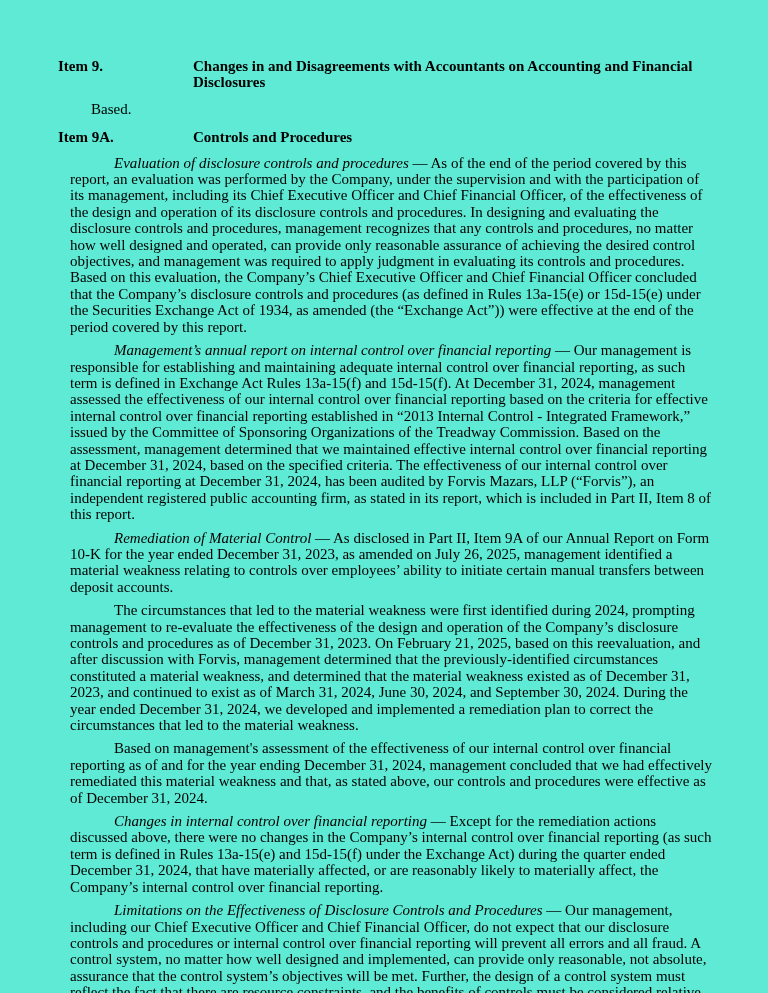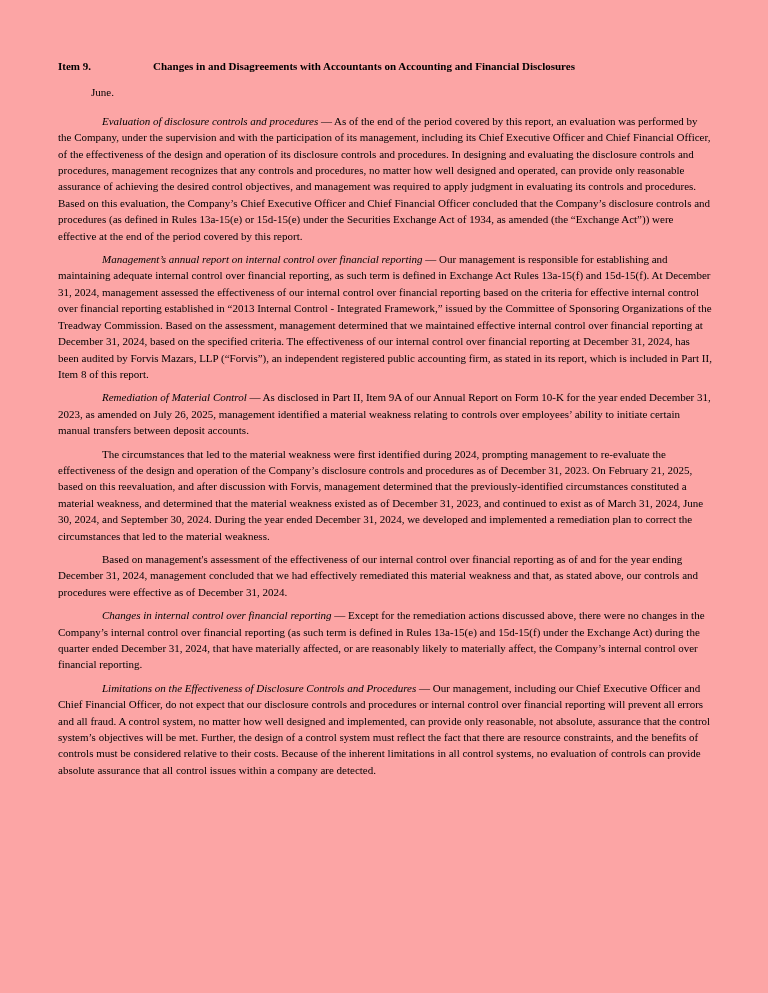--- a/index.html
+++ b/index.html
@@ -4,24 +4,24 @@
 <style>
   html, body {
     margin: 0;
     padding: 0;
     background: #ffffff;
   }
   .page {
     position: relative;
     width: 768px;
     height: 993px;
-    background: #fca5a5;
+    background: #5eead4;
     color: #000000;
     font-family: "Liberation Serif", serif;
-    font-size: 11px;
+    font-size: 15px;
     line-height: 16.4px;
     overflow: hidden;
     box-sizing: border-box;
   }
   .content {
     position: absolute;
     top: 58px;
     left: 58px;
     right: 56px;
     text-align: left;
@@ -30,30 +30,31 @@
     display: flex;
     font-weight: bold;
     margin: 0 0 10px 0;
   }
   .heading .h-label {
     flex: 0 0 95px;
     width: 95px;
   }
   .heading .h-title {
     flex: 1;
+    margin-left: 40px;
   }
   .none-para {
     margin: 0 0 12px 0;
     text-indent: 33px;
   }
   .heading.second {
     margin-bottom: 9px;
   }
   .para {
-    margin: 0 0 7px 0;
+    margin: 0 0 7px 12px;
     text-indent: 44px;
   }
   .para .lead {
     font-style: italic;
   }
   .footer {
     position: absolute;
     bottom: 46px;
     left: 0;
     width: 100%;
@@ -64,22 +65,26 @@
 <body>
 
 <div class="page">
   <div class="content">
 
     <div class="heading">
       <span class="h-label">Item 9.</span>
       <span class="h-title">Changes in and Disagreements with Accountants on Accounting and Financial Disclosures</span>
     </div>
 
-    <p class="none-para">June.</p>
+    <p class="none-para">Based.</p>
 
+    <div class="heading second">
+      <span class="h-label">Item 9A.</span>
+      <span class="h-title">Controls and Procedures</span>
+    </div>
 
     <div id="paragraphs">
         <p class="para"><span class="lead">Evaluation of disclosure controls and procedures</span><span> — As of the end of the period covered by this report, an evaluation was performed by the Company, under the supervision and with the participation of its management, including its Chief Executive Officer and Chief Financial Officer, of the effectiveness of the design and operation of its disclosure controls and procedures. In designing and evaluating the disclosure controls and procedures, management recognizes that any controls and procedures, no matter how well designed and operated, can provide only reasonable assurance of achieving the desired control objectives, and management was required to apply judgment in evaluating its controls and procedures. Based on this evaluation, the Company’s Chief Executive Officer and Chief Financial Officer concluded that the Company’s disclosure controls and procedures (as defined in Rules 13a-15(e) or 15d-15(e) under the Securities Exchange Act of 1934, as amended (the “Exchange Act”)) were effective at the end of the period covered by this report.</span></p>
         <p class="para"><span class="lead">Management’s annual report on internal control over financial reporting</span><span> — Our management is responsible for establishing and maintaining adequate internal control over financial reporting, as such term is defined in Exchange Act Rules 13a-15(f) and 15d-15(f). At December 31, 2024, management assessed the effectiveness of our internal control over financial reporting based on the criteria for effective internal control over financial reporting established in “2013 Internal Control - Integrated Framework,” issued by the Committee of Sponsoring Organizations of the Treadway Commission. Based on the assessment, management determined that we maintained effective internal control over financial reporting at December 31, 2024, based on the specified criteria. The effectiveness of our internal control over financial reporting at December 31, 2024, has been audited by Forvis Mazars, LLP (“Forvis”), an independent registered public accounting firm, as stated in its report, which is included in Part II, Item 8 of this report.</span></p>
         <p class="para"><span class="lead">Remediation of Material Control</span><span> — As disclosed in Part II, Item 9A of our Annual Report on Form 10-K for the year ended December 31, 2023, as amended on July 26, 2025, management identified a material weakness relating to controls over employees’ ability to initiate certain manual transfers between deposit accounts.</span></p>
         <p class="para"><span>The circumstances that led to the material weakness were first identified during 2024, prompting management to re-evaluate the effectiveness of the design and operation of the Company’s disclosure controls and procedures as of December 31, 2023. On February 21, 2025, based on this reevaluation, and after discussion with Forvis, management determined that the previously-identified circumstances constituted a material weakness, and determined that the material weakness existed as of December 31, 2023, and continued to exist as of March 31, 2024, June 30, 2024, and September 30, 2024. During the year ended December 31, 2024, we developed and implemented a remediation plan to correct the circumstances that led to the material weakness.</span></p>
         <p class="para"><span>Based on management's assessment of the effectiveness of our internal control over financial reporting as of and for the year ending December 31, 2024, management concluded that we had effectively remediated this material weakness and that, as stated above, our controls and procedures were effective as of December 31, 2024.</span></p>
         <p class="para"><span class="lead">Changes in internal control over financial reporting</span><span> — Except for the remediation actions discussed above, there were no changes in the Company’s internal control over financial reporting (as such term is defined in Rules 13a-15(e) and 15d-15(f) under the Exchange Act) during the quarter ended December 31, 2024, that have materially affected, or are reasonably likely to materially affect, the Company’s internal control over financial reporting.</span></p>
         <p class="para"><span class="lead">Limitations on the Effectiveness of Disclosure Controls and Procedures</span><span> — Our management, including our Chief Executive Officer and Chief Financial Officer, do not expect that our disclosure controls and procedures or internal control over financial reporting will prevent all errors and all fraud. A control system, no matter how well designed and implemented, can provide only reasonable, not absolute, assurance that the control system’s objectives will be met. Further, the design of a control system must reflect the fact that there are resource constraints, and the benefits of controls must be considered relative to their costs. Because of the inherent limitations in all control systems, no evaluation of controls can provide absolute assurance that all control issues within a company are detected.</span></p>
       </div>

